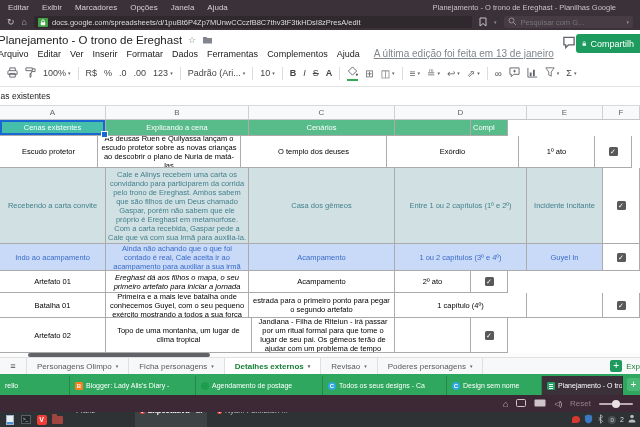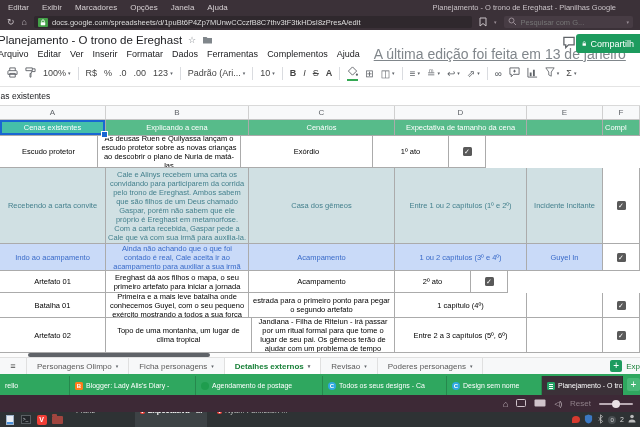--- a/index.html
+++ b/index.html
@@ -17,21 +17,21 @@
 .searchfield{flex:1;height:12px;background:#473c44;border-radius:2px;display:flex;align-items:center;gap:4px;padding:0 4px;color:#9b8f97;font-size:7.5px;overflow:hidden}
 .searchfield input{background:transparent;border:none;outline:none;color:#9b8f97;font-size:7.5px;width:70px;font-family:"Liberation Sans",sans-serif}
 .caret{font-size:5px;color:#9b8f97}
 
 
 .gs-header{height:30px;background:#fff;position:relative;padding:2px 0 0 0;flex:0 0 30px}
 .gs-title-row{display:flex;align-items:center;height:15px;margin-left:-2px;gap:6px}
 .gs-title{font-size:11.5px;color:#202124}
 .star{color:#80868b;font-size:9px}
 .gs-menu-row{display:flex;gap:9px;font-size:9px;color:#202124;margin-left:-2px;align-items:center;height:13px}
-.gs-lastedit{color:#80868b;text-decoration:underline;font-size:14px;margin-left:5px}
+.gs-lastedit{color:#80868b;text-decoration:underline;font-size:10px;margin-left:5px}
 .gs-header-right{position:absolute;right:0;top:4px;display:flex;align-items:center;gap:0}
 .share-btn{height:19px;background:#1d9b5e;border-radius:3px 0 0 3px;color:#fff;font-size:9px;display:flex;align-items:center;gap:4px;padding:0 6px;width:64px;overflow:hidden;white-space:nowrap}
 
 
 .gs-toolbar{height:27px;border-bottom:1px solid #e4e4e4;display:flex;align-items:center;gap:7px;padding:0 7px;font-size:9px;color:#444;background:#fff;flex:0 0 27px;overflow:hidden;white-space:nowrap}
 .tbtn{display:inline-flex;align-items:center;gap:1px;color:#444}
 .tsep{width:1px;height:13px;background:#dadce0;flex:0 0 1px}
 .tb-caret{font-size:5px;color:#5f6368;margin-left:1px}
 .bold{font-weight:bold}.italic{font-style:italic}.strike{text-decoration:line-through}
 .u-green{border-bottom:2px solid #34a853;padding-bottom:0px}
@@ -309,27 +309,27 @@
       <div class="colhead" style="width: 132px;">D</div>
       <div class="colhead" style="width: 76px;">E</div>
       <div class="colhead" style="width: 37px;">F</div>
     </div>
 
   <div class="gs-grid" id="gs-grid">
       <div class="grow hdr" style="height: 16px;">
         <div class="gcell sel" style="width: 106px;">Cenas existentes</div>
         <div class="gcell" style="width: 143px;">Explicando a cena</div>
         <div class="gcell" style="width: 146px;">Cenários</div>
-        <div class="gcell" style="width: 132px;">Expectativa de tamanho da cena</div>
         <div class="gcell" style="width: 76px;"></div>
         <div class="gcell" style="width: 37px; justify-content: flex-start;">Compl</div>
       </div>
       <div class="grow" style="height: 32px;">
         <div class="gcell" style="width: 98px;">Escudo protetor</div>
         <div class="gcell" style="width: 143px;">As deusas Ruen e Quilyassa lançam o escudo protetor sobre as novas crianças ao descobrir o plano de Nuria de matá-las</div>
+        <div class="gcell" style="width: 146px;">O templo dos deuses</div>
         <div class="gcell" style="width: 132px;">Exórdio</div>
         <div class="gcell" style="width: 76px;">1º ato</div>
         <div class="gcell" style="width: 37px;">
           <div class="checkbox">✓</div>
         </div>
       </div>
       <div class="grow" style="height: 76px;">
         <div class="gcell st-teal" style="width: 106px;">Recebendo a carta convite</div>
         <div class="gcell st-teal" style="width: 143px;">Cale e Alinys recebem uma carta os convidando para participarem da corrida pelo trono de Ereghast. Ambos sabem que são filhos de um Deus chamado Gaspar, porém não sabem que ele próprio é Ereghast em metamorfose. Com a carta recebida, Gaspar pede a Cale que vá com sua irmã para auxilia-la.</div>
         <div class="gcell st-teal" style="width: 146px;">Casa dos gêmeos</div>
@@ -344,42 +344,41 @@
         <div class="gcell st-blue" style="width: 143px; text-align: center;">Ainda não achando que o que foi contado é real, Cale aceita ir ao acampamento para auxiliar a sua irmã</div>
         <div class="gcell st-blue" style="width: 146px;">Acampamento</div>
         <div class="gcell st-blue" style="width: 132px;">1 ou 2 capítulos (3º e 4º)</div>
         <div class="gcell st-blue" style="width: 76px;">Guyel In</div>
         <div class="gcell" style="width: 37px;">
           <div class="checkbox">✓</div>
         </div>
       </div>
       <div class="grow" style="height: 22px;">
         <div class="gcell" style="width: 106px;">Artefato 01</div>
-        <div class="gcell" style="width: 143px;">Ereghast dá aos filhos o mapa, o seu primeiro artefato para iniciar a jornada</div>
+        <div class="gcell" style="width: 143px; font-style: italic;">Ereghast dá aos filhos o mapa, o seu primeiro artefato para iniciar a jornada</div>
         <div class="gcell" style="width: 146px;">Acampamento</div>
         <div class="gcell" style="width: 76px;">2º ato</div>
         <div class="gcell" style="width: 37px;">
           <div class="checkbox">✓</div>
         </div>
       </div>
       <div class="grow" style="height: 25px;">
         <div class="gcell" style="width: 106px;">Batalha 01</div>
         <div class="gcell" style="width: 143px;">Primeira e a mais leve batalha onde conhecemos Guyel, com o seu pequeno exército mostrando a todos a sua força</div>
         <div class="gcell" style="width: 146px;">estrada para o primeiro ponto para pegar o segundo artefato</div>
         <div class="gcell" style="width: 132px;">1 capítulo (4º)</div>
         <div class="gcell" style="width: 76px;"></div>
         <div class="gcell" style="width: 37px;">
           <div class="checkbox">✓</div>
         </div>
       </div>
       <div class="grow" style="height: 35px;">
         <div class="gcell" style="width: 106px;">Artefato 02</div>
         <div class="gcell" style="width: 146px;">Topo de uma montanha, um lugar de clima tropical</div>
         <div class="gcell" style="width: 143px;">Jandiana - Filha de Riteiun - irá passar por um ritual formal para que tome o lugar de seu pai. Os gêmeos terão de ajudar com um problema de tempo</div>
-        <div class="gcell" style="width: 132px;">Entre 2 a 3 capítulos (5º, 6º)</div>
         <div class="gcell" style="width: 76px;"></div>
         <div class="gcell" style="width: 37px;">
           <div class="checkbox">✓</div>
         </div>
       </div>
     </div>
 
   <div class="gs-hscroll">
       <div class="thumb"></div>
     </div>

